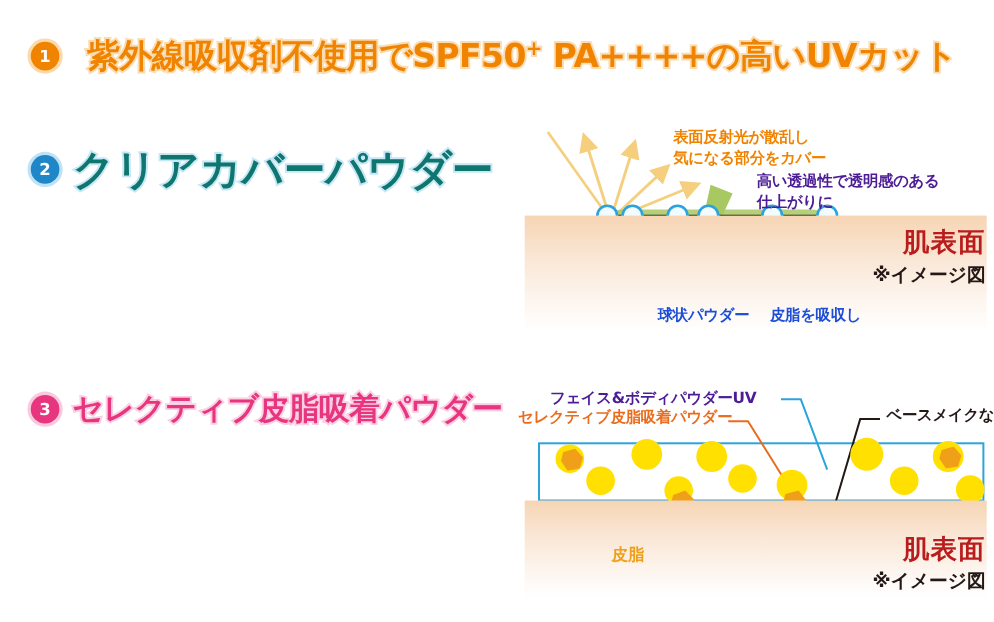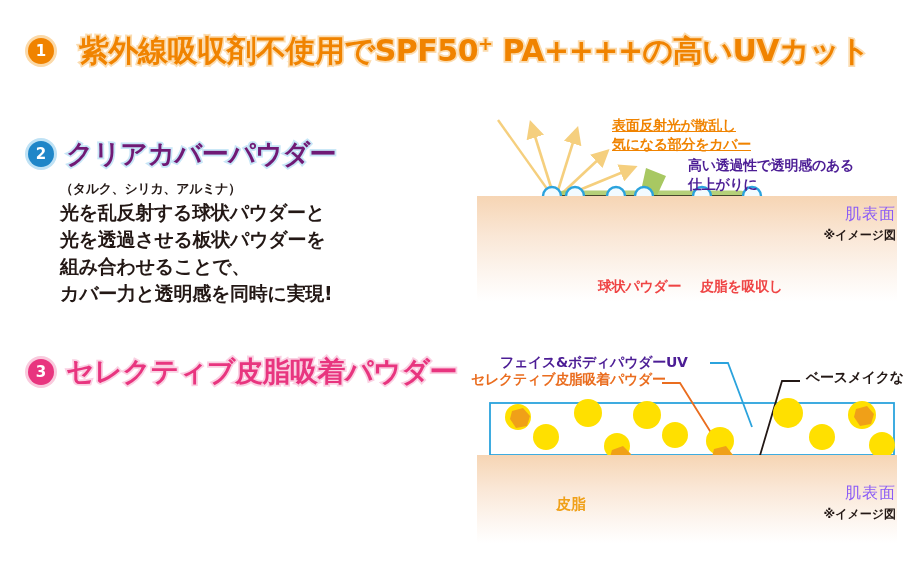--- a/index.html
+++ b/index.html
@@ -34,22 +34,22 @@
     -webkit-text-stroke:3.5px #fbdcb0;
     paint-order:stroke fill;
     white-space:nowrap;
   }
   .sup{font-size:18px;vertical-align:super;}
 
   
   .h2-wrap{position:absolute;left:28px;top:138px;height:32px;display:flex;align-items:center;}
   .h2-text{
     margin-left:12px;
-    font-size:27px;font-weight:bold;letter-spacing:-0.5px;
-    color:#701a75;
+    font-size:38px;font-weight:bold;letter-spacing:-0.5px;
+    color:#0f766e;
     -webkit-text-stroke:3.5px #c7e6f7;
     paint-order:stroke fill;
     white-space:nowrap;
   }
   
   .h3-wrap{position:absolute;left:28px;top:356px;height:32px;display:flex;align-items:center;}
   .h3-text{
     margin-left:12px;
     font-size:28px;font-weight:bold;letter-spacing:-0.5px;
     color:#e8357f;
@@ -73,26 +73,26 @@
   
   .diagram{position:absolute;}
 
   .skin-band{
     position:absolute;
     background:linear-gradient(to bottom,#f6d5b4 0%,#fae7d6 38%,#fdf6f0 75%,#ffffff 100%);
   }
   .skin-label{
     position:absolute;text-align:right;white-space:nowrap;
   }
-  .skin-label .big{font-size:16px;font-weight:normal;color:#8b5cf6;letter-spacing:1px;}
-  .skin-label .small{font-size:12px;font-weight:bold;color:#231815;display:block;margin-top:2px;}
+  .skin-label .big{font-size:24px;font-weight:bold;color:#b91c1c;letter-spacing:1px;}
+  .skin-label .small{font-size:17px;font-weight:bold;color:#231815;display:block;margin-top:2px;}
 
   .cap-orange{position:absolute;font-size:14px;font-weight:bold;color:#f08300;line-height:19px;white-space:pre-line;letter-spacing:-0.3px;}
   .cap-blue{position:absolute;font-size:14px;font-weight:bold;color:#4c1d95;line-height:19px;white-space:pre-line;letter-spacing:-0.3px;}
-  .cap-pink{position:absolute;font-size:14px;font-weight:bold;color:#ef4444;white-space:nowrap;letter-spacing:-0.3px;}
+  .cap-pink{position:absolute;font-size:14px;font-weight:bold;color:#1d4ed8;white-space:nowrap;letter-spacing:-0.3px;}
   .cap-black{position:absolute;font-size:14px;font-weight:bold;color:#231815;white-space:nowrap;letter-spacing:-0.3px;}
   .cap-orange2{position:absolute;font-size:14px;font-weight:bold;color:#ea6d1f;white-space:nowrap;letter-spacing:-0.3px;}
   .cap-sebum{position:absolute;font-size:15px;font-weight:bold;color:#f0a018;white-space:nowrap;}
 
   svg{display:block;overflow:visible;}
 </style>
 </head>
 <body>
 
 <div class="page">
@@ -103,25 +103,20 @@
     </div>
     <div class="h1-text"><span>紫外線吸収剤不使用でSPF50</span><span class="sup">+</span><span> PA++++の高いUVカット</span></div>
   </div>
 
   <div class="h2-wrap">
     <div class="badge blue" style="position:relative;">
       <span>2</span>
     </div>
     <div class="h2-text">クリアカバーパウダー</div>
   </div>
-  <div class="sub-note" style="left:60px;top:180px;">（タルク、シリカ、アルミナ）</div>
-  <div class="body-text" style="left:60px;top:199px;">光を乱反射する球状パウダーと
-光を透過させる板状パウダーを
-組み合わせることで、
-カバー力と透明感を同時に実現!</div>
 
   <div class="h3-wrap">
     <div class="badge pink" style="position:relative;">
       <span>3</span>
     </div>
     <div class="h3-text">セレクティブ皮脂吸着パウダー</div>
   </div>
 
   <div class="diagram" style="left:470px;top:108px;width:434px;height:200px;">
 
@@ -170,21 +165,21 @@
         <circle cx="208" cy="144" r="9" fill="#f2fbff" stroke="#2ba3dd" stroke-width="2.4"></circle>
         <circle cx="282" cy="144" r="9" fill="#f2fbff" stroke="#2ba3dd" stroke-width="2.4"></circle>
       </g>
 
       <g>
         <path d="M86,148 L110,180 L126,180" stroke="#e8357f" stroke-width="1.8" fill="none"></path>
         <path d="M188,120 L212,180 L228,180" stroke="#e8357f" stroke-width="1.8" fill="none"></path>
       </g>
     </svg>
 
-    <div class="cap-orange" style="left:142px;top:8px;text-decoration:underline;">表面反射光が散乱し
+    <div class="cap-orange" style="left:142px;top:8px;">表面反射光が散乱し
 気になる部分をカバー</div>
     <div class="cap-blue" style="left:218px;top:48px;">高い透過性で透明感のある
 仕上がりに</div>
 
     <div class="cap-pink" style="left:128px;top:170px;">球状パウダー</div>
     <div class="cap-pink" style="left:230px;top:170px;">皮脂を吸収し</div>
 
     <div class="skin-label" style="right:8px;top:96px;">
       <span class="big">肌表面</span>
       <span class="small">※イメージ図</span>

